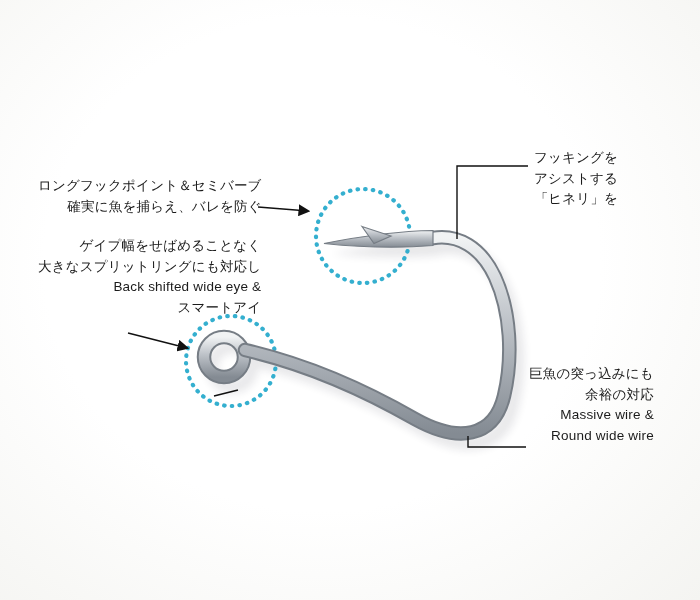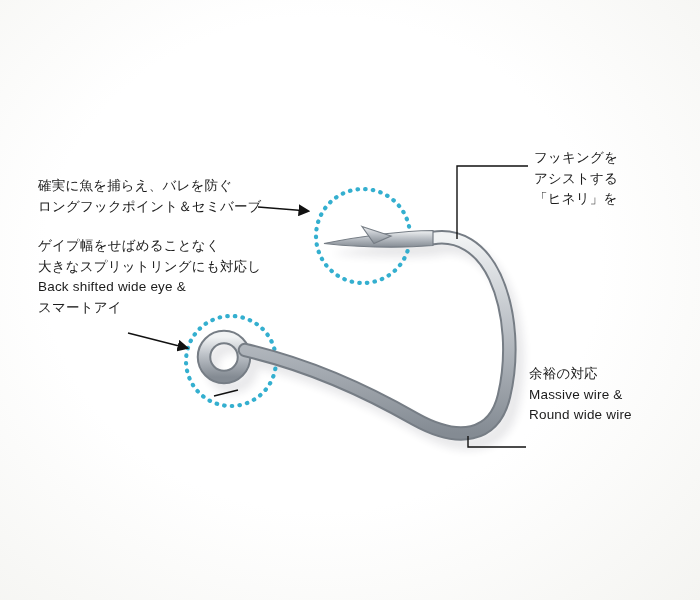--- a/index.html
+++ b/index.html
@@ -30,20 +30,21 @@
   .stop-m { stop-color: var(--hook_mid,#bcc1c7); }
   .stop-d { stop-color: var(--hook_dark,#848b93); }
   
   .ann {
     position:absolute;
     font-size:13.5px;
     line-height:1.52;
     letter-spacing:.2px;
     color: var(--text,#1b1b1b);
     white-space:nowrap;
+    text-align:right;
   }
   #ann-point   { left:38px;  top:176px; }
   #ann-eye     { left:38px;  top:236px; }
   #ann-plating { left:38px;  top:389px; }
   #ann-twist   { left:534px; top:148px; }
   #ann-wire    { left:529px; top:364px; }
 </style>
 </head>
 <body>
 
@@ -85,37 +86,38 @@
     <g class="callout">
       <line x1="258" y1="207" x2="308" y2="211" marker-end="url(#arrow)"></line>
       <line x1="128" y1="333" x2="187" y2="348" marker-end="url(#arrow)"></line>
       <line x1="214" y1="396" x2="238" y2="390"></line>
       <polyline points="528,166 457,166 457,239"></polyline>
       <polyline points="468,436 468,447 526,447"></polyline>
     </g>
   </svg>
 
   <div class="ann" id="ann-point">
+    <div>ロングフックポイント＆セミバーブ</div>
     <div>確実に魚を捕らえ、バレを防ぐ</div>
-    <div>ロングフックポイント＆セミバーブ</div>
   </div>
 
   <div class="ann" id="ann-eye">
     <div>ゲイプ幅をせばめることなく</div>
     <div>大きなスプリットリングにも対応し</div>
     <div>Back shifted wide eye &amp;</div>
     <div>スマートアイ</div>
   </div>
 
 
   <div class="ann" id="ann-twist">
     <div>フッキングを</div>
     <div>アシストする</div>
     <div>「ヒネリ」を</div>
   </div>
 
   <div class="ann" id="ann-wire">
+    <div>巨魚の突っ込みにも</div>
     <div>余裕の対応</div>
     <div>Massive wire &amp;</div>
     <div>Round wide wire</div>
   </div>
 
 </div>
 
 </body></html>

